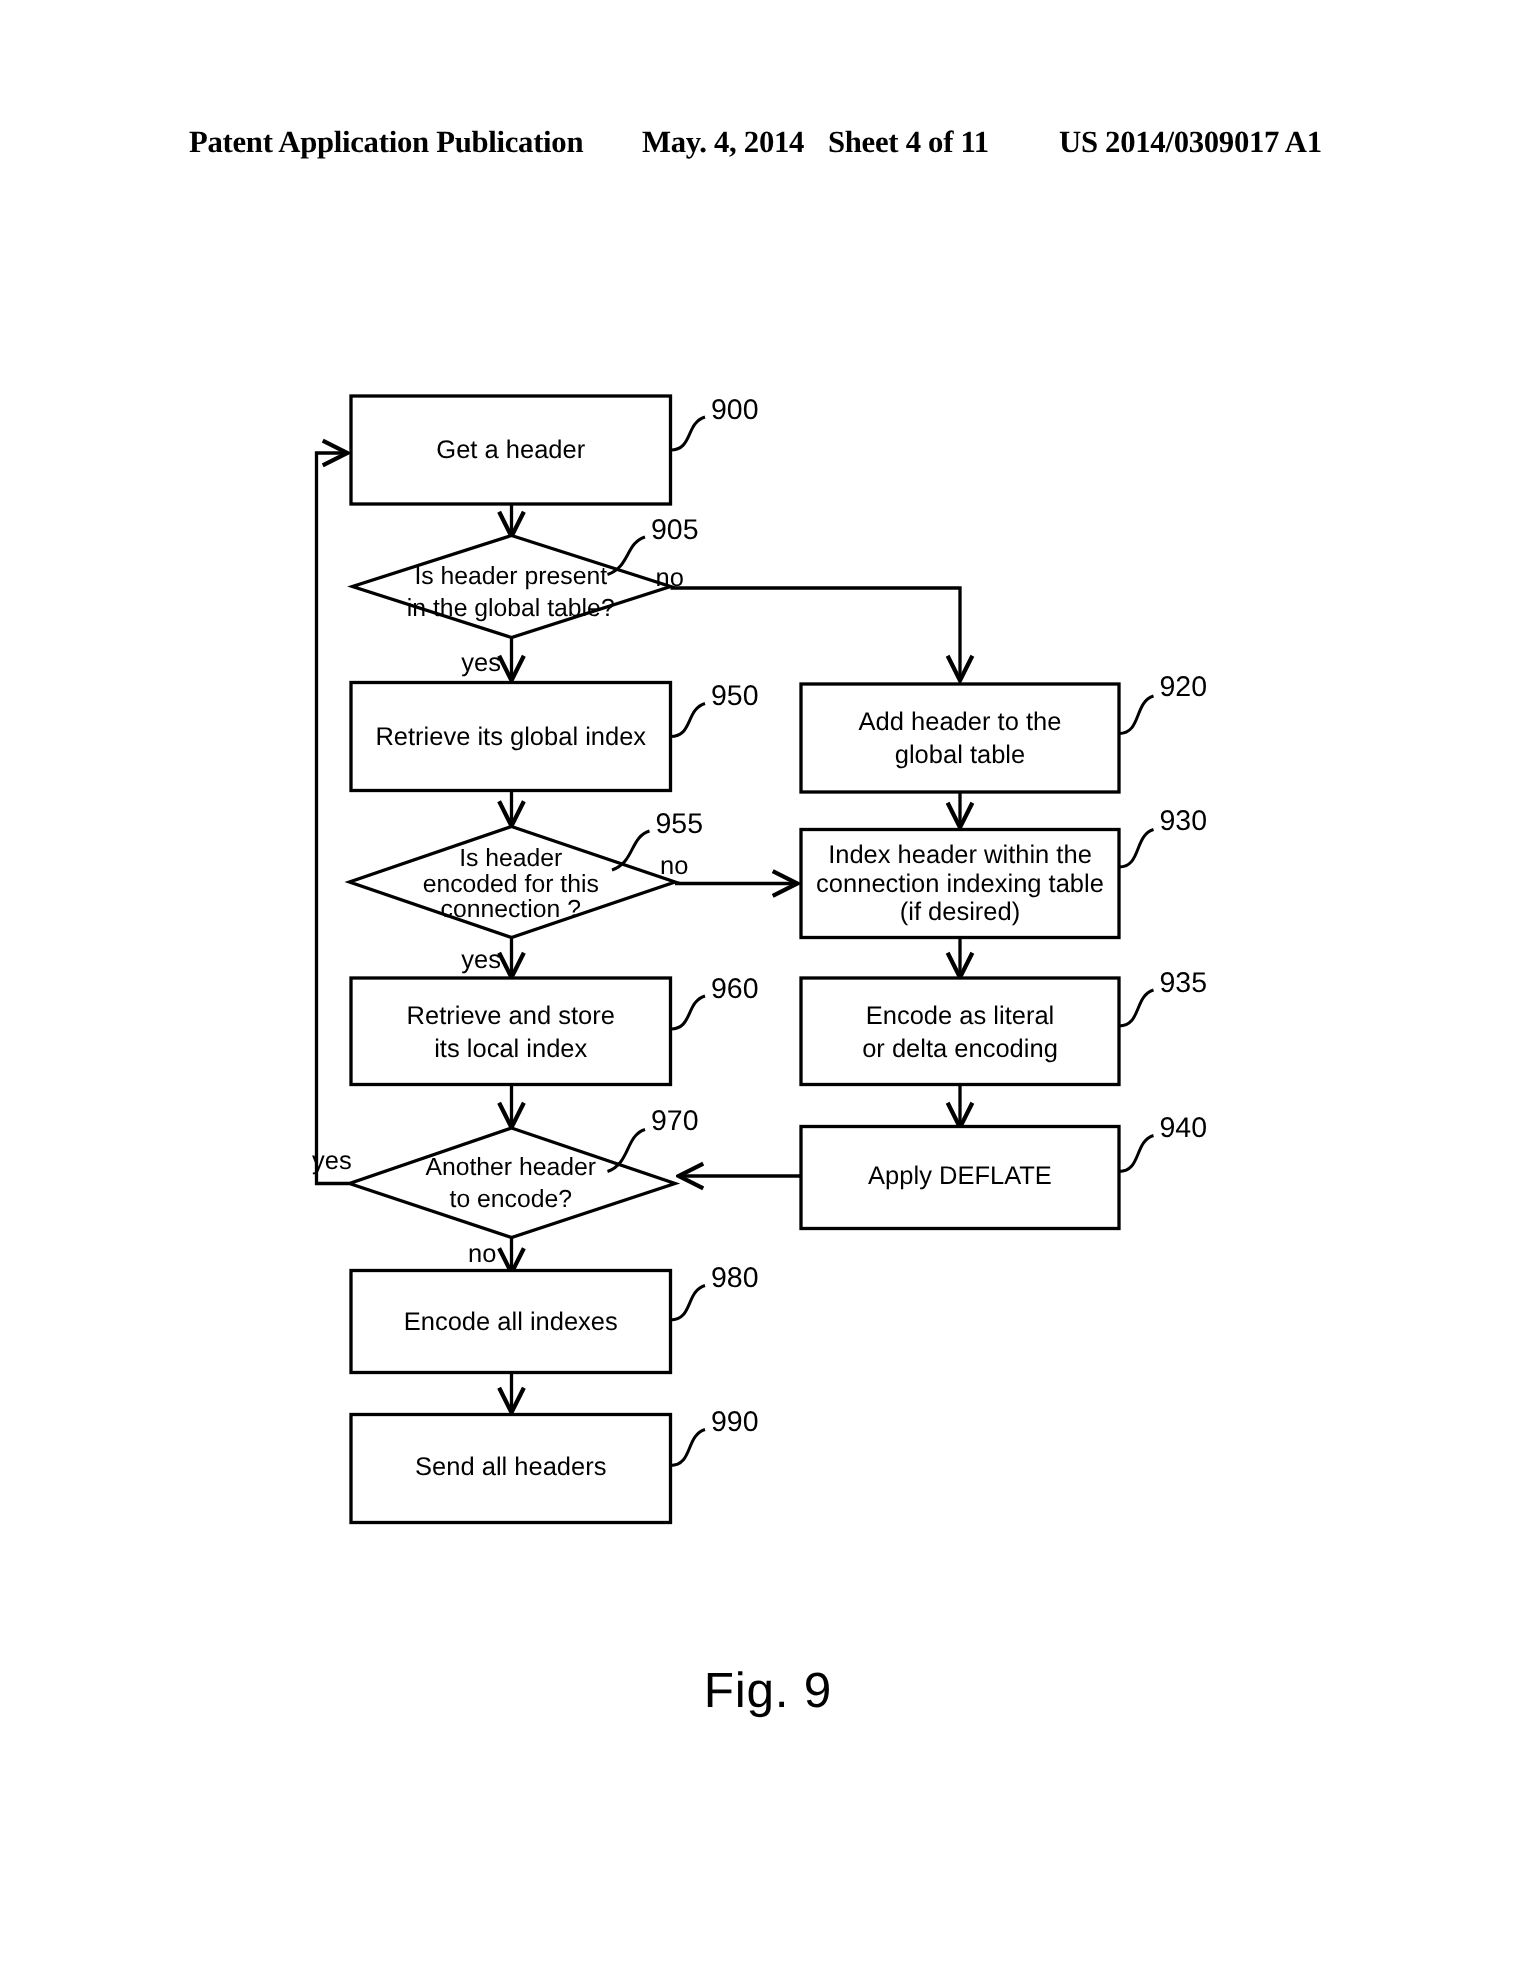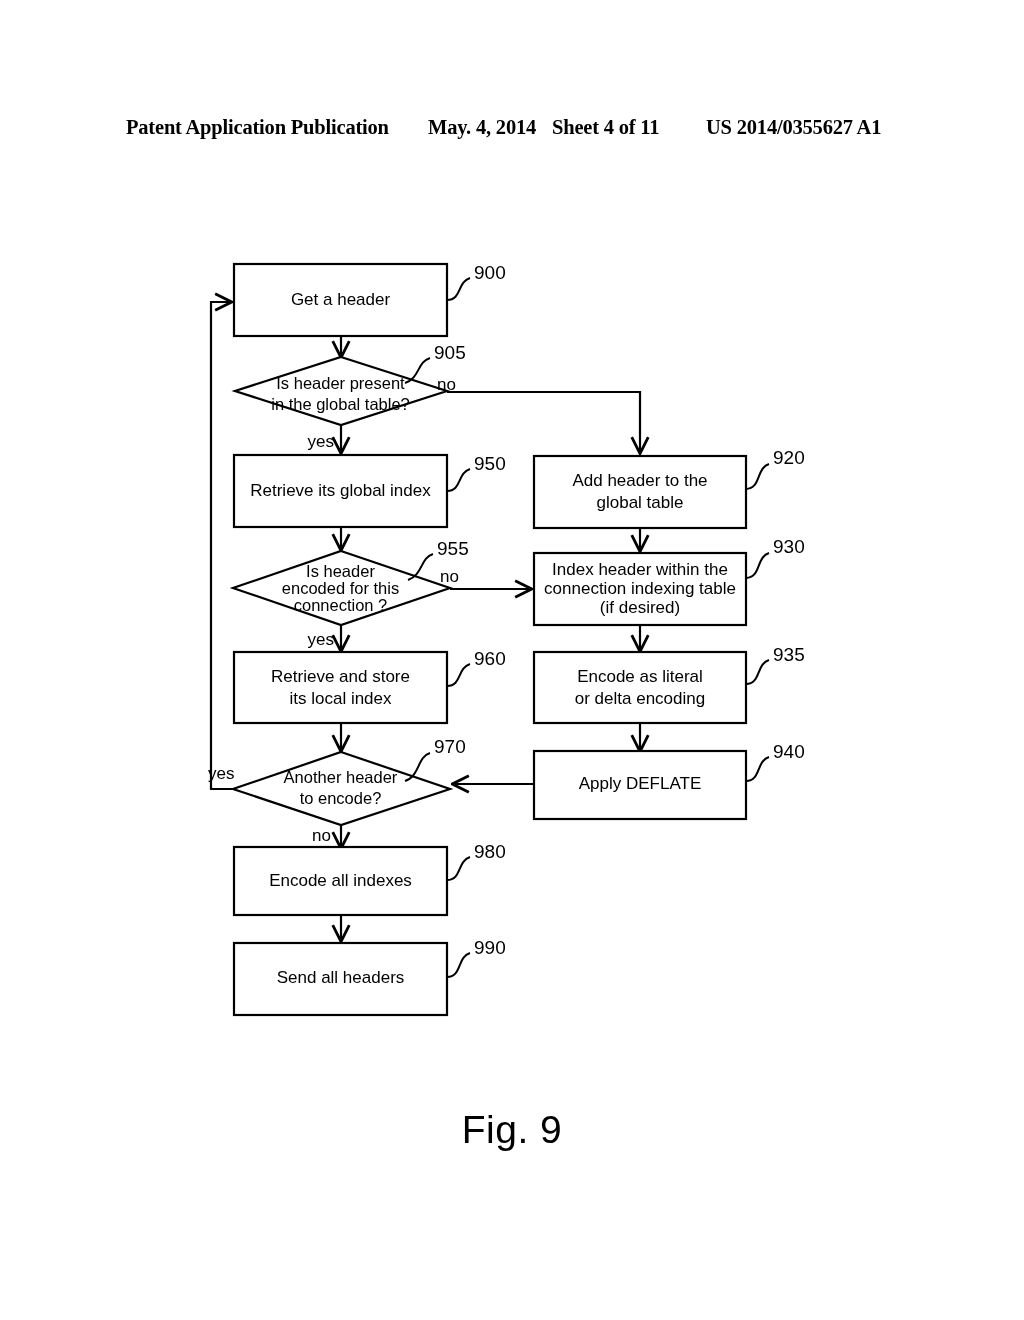--- a/index.html
+++ b/index.html
@@ -22,21 +22,20 @@
     left: 0;
     width: 1024px;
     height: 34px;
     display: flex;
     align-items: baseline;
     font-family: "Liberation Serif", serif;
     font-weight: bold;
     font-size: 20.5px;
     color: #000;
     letter-spacing: -0.2px;
-    margin-top: 32px;
   }
   .hdr-pub   { position: absolute; left: 126px; white-space: nowrap; }
   .hdr-date  { position: absolute; left: 428px; white-space: nowrap; }
   .hdr-sheet { position: absolute; left: 552px; white-space: nowrap; }
   .hdr-num   { position: absolute; left: 706px; white-space: nowrap; }
 
   
   #flow-canvas {
     position: absolute;
     top: 0;
@@ -83,33 +82,33 @@
   }
 
   
   .fig-caption {
     position: absolute;
     left: 0;
     top: 1108px;
     width: 1024px;
     text-align: center;
     font-family: "Liberation Sans", sans-serif;
-    font-size: 39px;
+    font-size: 33px;
     color: #000;
     letter-spacing: 0.5px;
   }
 </style>
 </head>
 <body>
 
 <div class="page-header">
   <span class="hdr-pub">Patent Application Publication</span>
   <span class="hdr-date">May. 4, 2014</span>
   <span class="hdr-sheet">Sheet 4 of 11</span>
-  <span class="hdr-num">US 2014/0355627 A1</span>
+  <span class="hdr-num">US 2014/0309017 A1</span>
 </div>
 
 <svg id="flow-canvas" viewBox="0 0 1024 1320">
   <defs>
     <marker id="arrow" viewBox="0 0 12 12" refX="10" refY="6" markerWidth="9" markerHeight="9" orient="auto-start-reverse">
       <path d="M 1 1 L 11 6 L 1 11" fill="none" stroke="#000" stroke-width="1.7"></path>
     </marker>
   </defs>
 
   <path class="conn" d="M 341 336 L 341 356" marker-end="url(#arrow)"></path>

